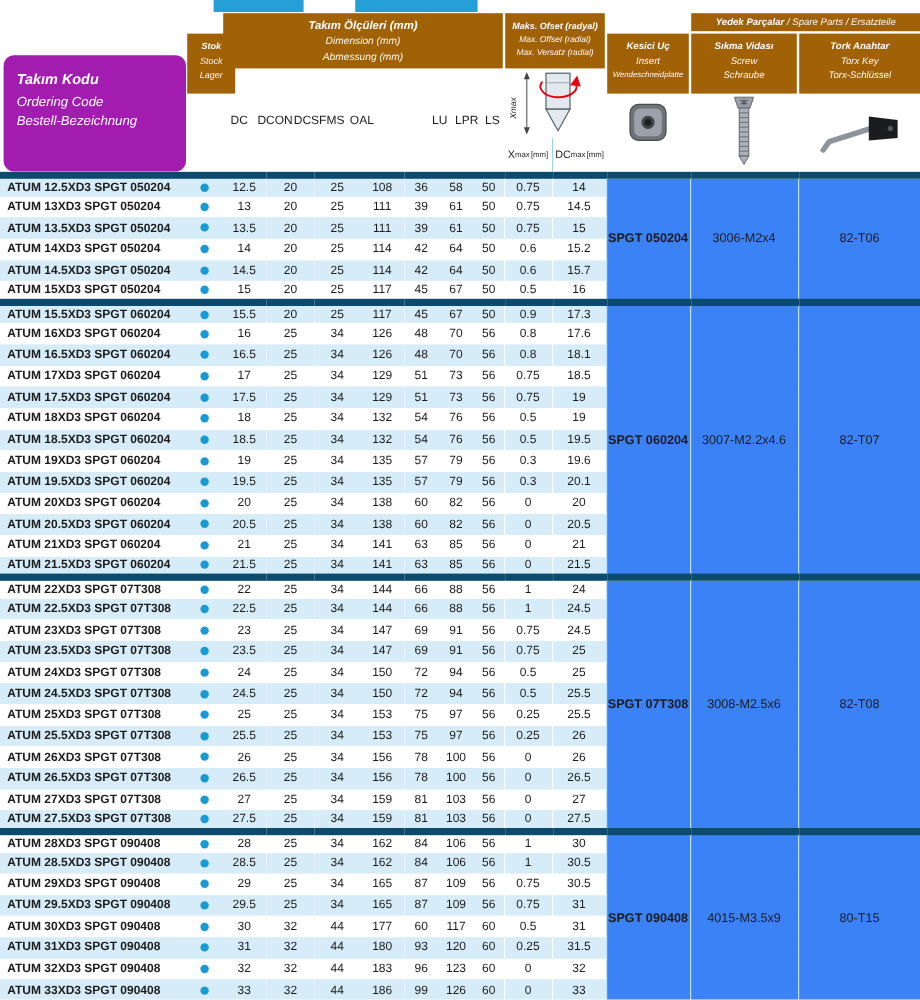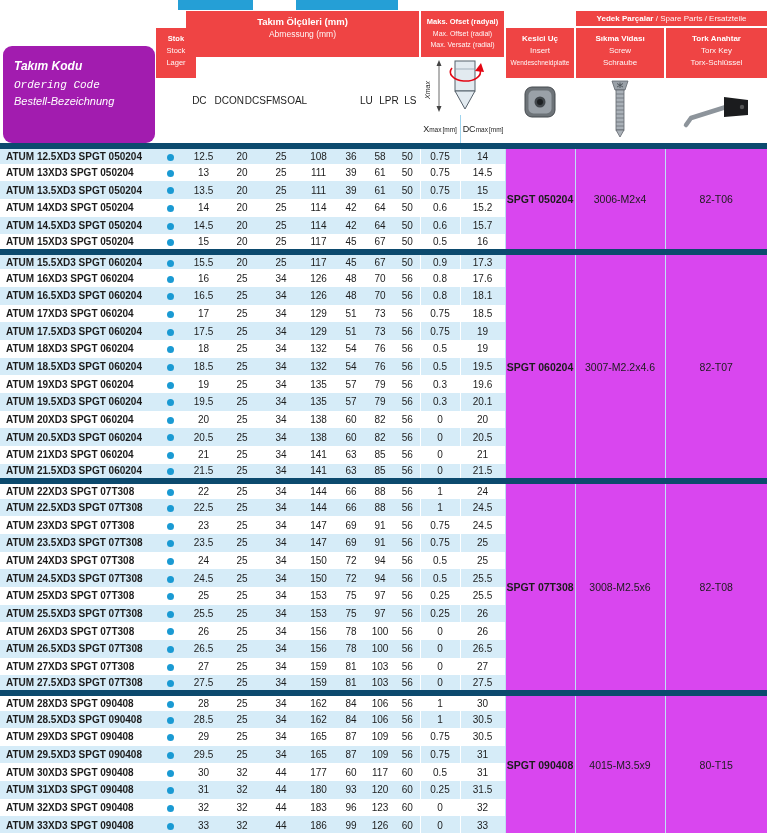--- a/index.html
+++ b/index.html
@@ -6,21 +6,21 @@
   body { background:#fff; }
   .page { width:767px; height:833px; position:relative; background:#fff;
           font-family:"Liberation Sans", sans-serif; overflow:hidden; }
 
   
   .header { position:relative; height:143px; background:#fff; }
   .frag { position:absolute; top:0; height:10px; background:#259fd6; }
   .frag1 { left:178px; width:75px; }
   .frag2 { left:296px; width:102px; }
 
-  .band { position:absolute; background:#ef4444; color:#fff; text-align:center; }
+  .band { position:absolute; background:#a16207; color:#fff; font-style:italic; text-align:center; }
   .band .t1 { font-weight:bold; }
   .band .t2, .band .t3 { opacity:.95; }
 
   .dims-band   { left:186px; top:11px; width:233px; height:46px; padding-top:4px; }
   .dims-band .t1 { font-size:9.5px; line-height:13px; }
   .dims-band .t2, .dims-band .t3 { font-size:8.5px; line-height:13px; }
 
   .offset-band { left:421px; top:11px; width:83px; height:46px; padding-top:5px; }
   .offset-band .t1 { font-size:7.5px; line-height:12px; }
   .offset-band .t2, .offset-band .t3 { font-size:7px; line-height:11px; }
@@ -31,30 +31,30 @@
   .stok-band   { left:156px; top:28px; width:40px; height:50px; padding-top:5px; font-size:7.5px; line-height:12px; }
   .insert-band { left:506px; top:28px; width:68px; height:50px; padding-top:5px; font-size:8px; line-height:12px; }
   .insert-band .t3 { font-size:6.5px; }
   .screw-band  { left:576px; top:28px; width:88px; height:50px; padding-top:5px; font-size:8px; line-height:12px; }
   .torx-band   { left:666px; top:28px; width:101px; height:50px; padding-top:5px; font-size:8px; line-height:12px; }
 
   .redbox { position:absolute; left:3px; top:46px; width:152px; height:97px;
             background:#a21caf; border-radius:9px; color:#fff; font-style:italic;
             padding:13px 0 0 11px; }
   .redbox .r1 { font-size:12px; font-weight:bold; margin-bottom:6px; }
-  .redbox .r2 { font-size:11px; margin-bottom:4px;font-family:Liberation Mono, monospace; }
+  .redbox .r2 { font-size:11px; margin-bottom:4px; }
   .redbox .r3 { font-size:11px; }
 
   .dimcols { position:absolute; left:185px; top:57px; width:235px; height:86px;
              display:flex; align-items:center; }
   .dimcols span { display:inline-block; text-align:center; font-size:10px; color:#1c1c1c; }
   .dimcols span:nth-child(1){ width:37px; }
   .dimcols span:nth-child(2){ width:40px; }
   .dimcols span:nth-child(3){ width:38px; }
-  .dimcols span:nth-child(4){ width:37px; }
+  .dimcols span:nth-child(4){ width:37px;text-align:right; }
   .dimcols span:nth-child(5){ width:28px;margin-left:44px; }
   .dimcols span:nth-child(6){ width:30px; }
   .dimcols span:nth-child(7){ width:25px; }
 
   .offset-diagram { position:absolute; left:421px; top:57px; }
   .offset-sub { position:absolute; left:420px; top:115px; width:85px; height:28px; display:flex; }
   .offset-sub .oc { display:flex; align-items:center; justify-content:center;
                     font-size:9px; color:#1c1c1c; }
   .offset-sub .oc1 { width:40px; }
   .offset-sub .oc2 { width:45px; border-left:1px solid #9fd4ee; }
@@ -67,21 +67,21 @@
 
   
   table { border-collapse:collapse; table-layout:fixed; width:767px; }
   tr { height:17.65px; }
   td { font-size:10px; color:#1c1c1c; text-align:center; white-space:nowrap;
        overflow:hidden; padding:0; vertical-align:middle; }
   td.code { text-align:left; padding-left:6px; font-weight:bold; }
   tr:nth-child(odd) { background:#d6ecf8; }
   tr.group-start td { border-top:6px solid #0c4a6e; }
   td.xmax, td.dcmax { border-left:1px solid #ffffff; }
-  td.group-cell { background:#d946ef; border-left:1px solid #bfe0f2; font-size:10.5px; }
+  td.group-cell { background:#3b82f6; border-left:1px solid #bfe0f2; font-size:10.5px; }
   td.insert { font-weight:bold; }
   .dot { display:inline-block; width:7px; height:7px; border-radius:50%;
          background:#1a9ad3; vertical-align:middle; }
 </style>
 </head>
 <body>
 
 <div class="page">
 
   <div class="header">
@@ -95,20 +95,21 @@
     </div>
 
     <div class="band stok-band">
       <div class="t1">Stok</div>
       <div class="t2">Stock</div>
       <div class="t3">Lager</div>
     </div>
 
     <div class="band dims-band">
       <div class="t1">Takım Ölçüleri (mm)</div>
+      <div class="t2">Dimension (mm)</div>
       <div class="t3">Abmessung (mm)</div>
     </div>
 
     <div class="band offset-band">
       <div class="t1">Maks. Ofset (radyal)</div>
       <div class="t2">Max. Offset (radial)</div>
       <div class="t3">Max. Versatz (radial)</div>
     </div>
 
     <div class="band spare-band">

